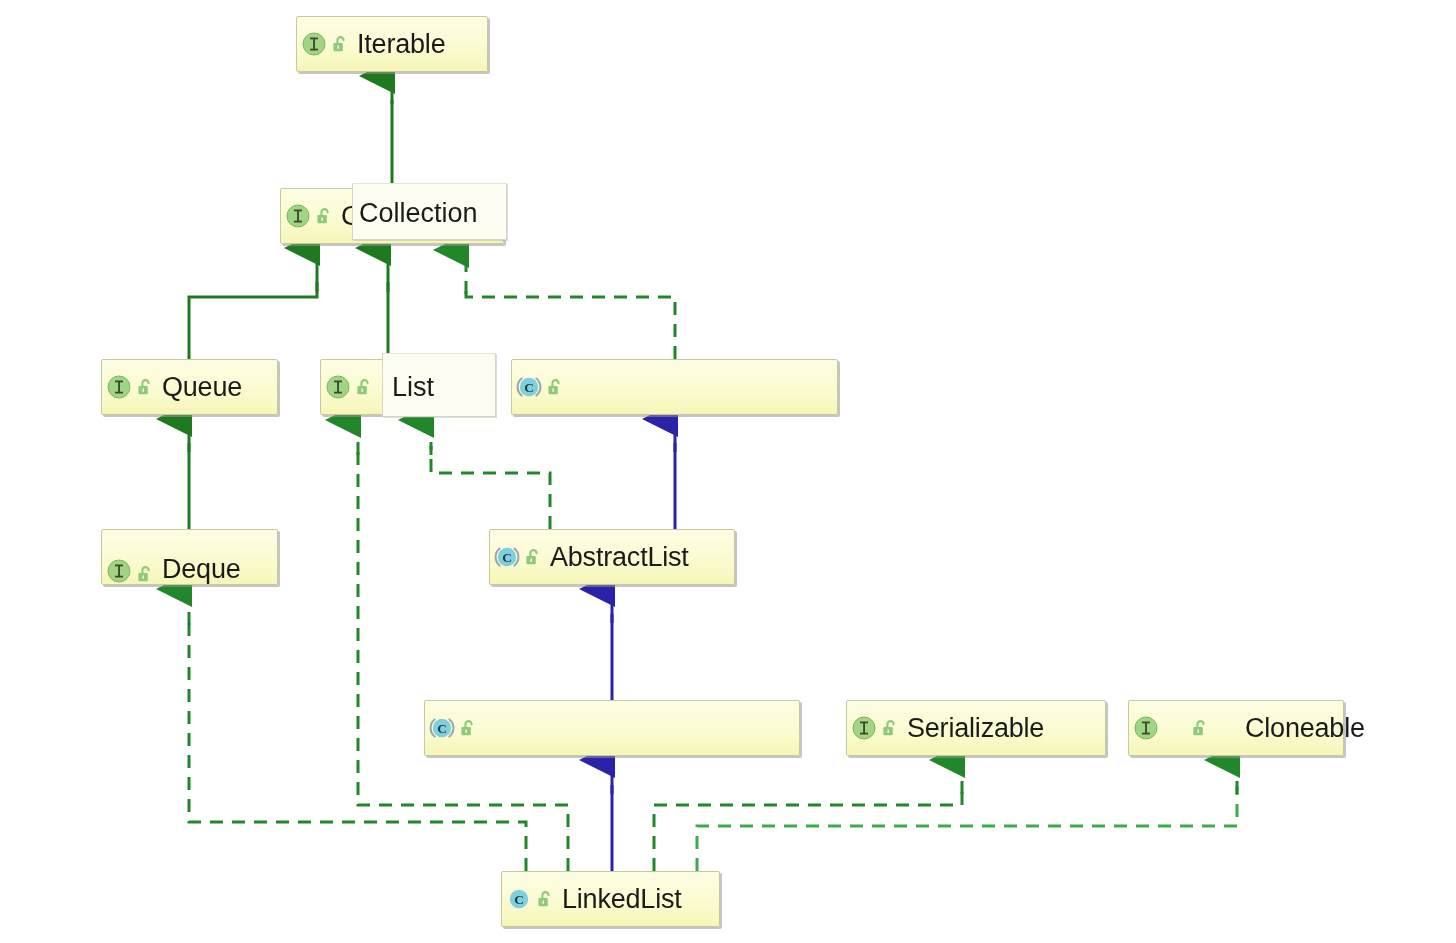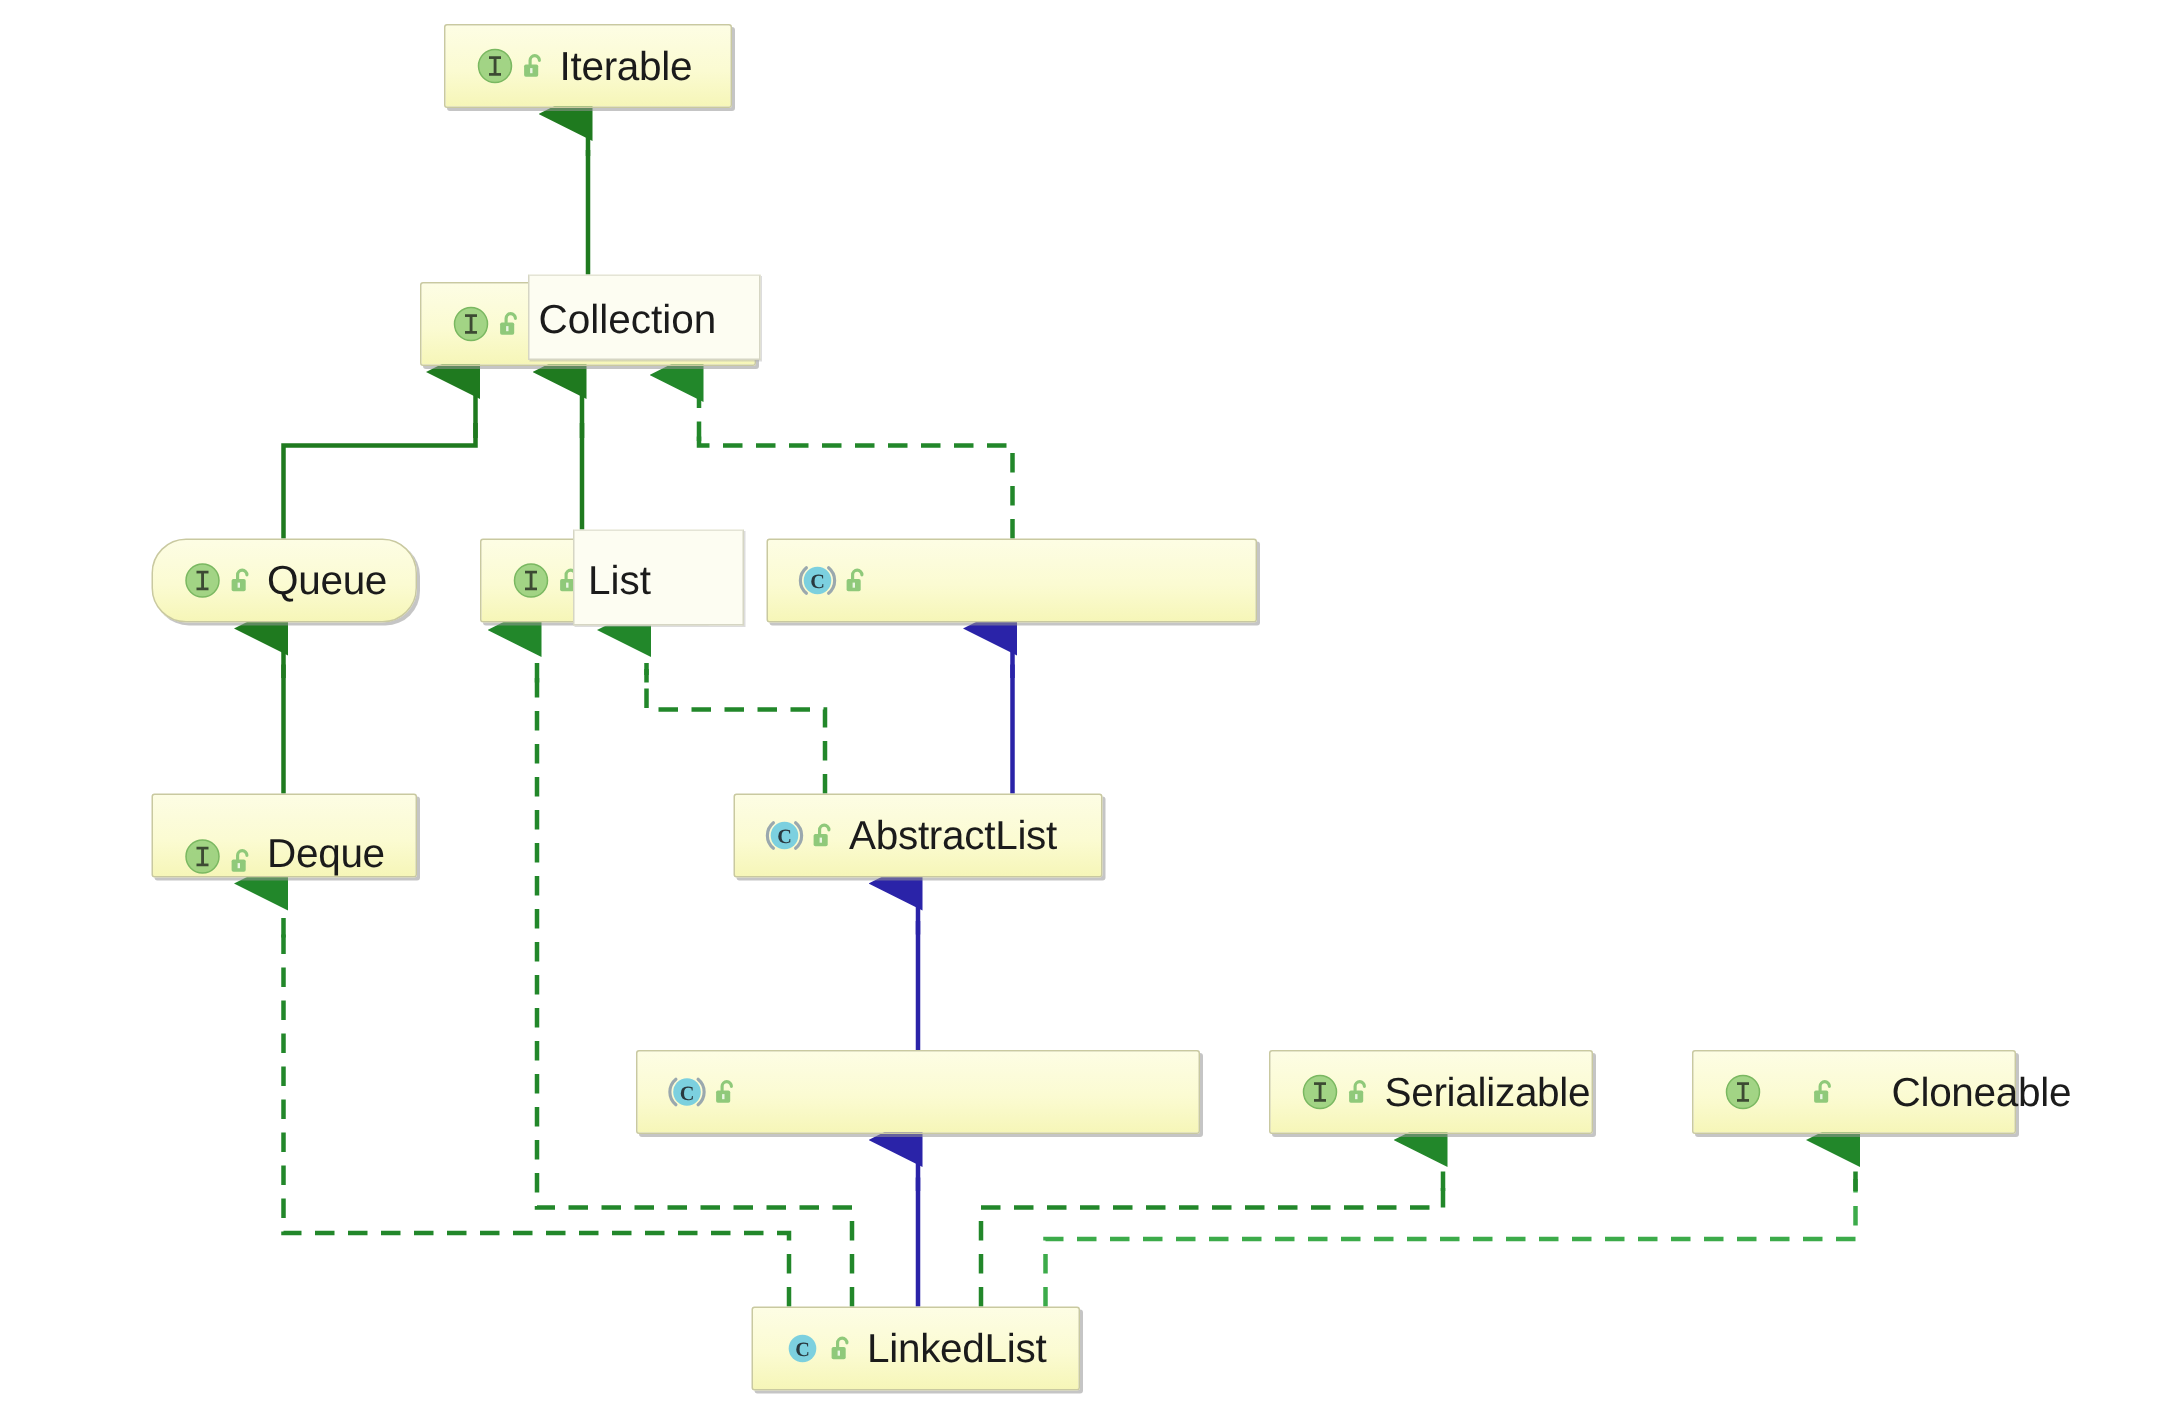--- a/index.html
+++ b/index.html
@@ -38,21 +38,21 @@
 
   .uml-node {
     position: absolute;
     box-sizing: border-box;
     background: linear-gradient(to bottom, #fdfde4 0%, #fbfbd2 55%, #f6f6b8 100%);
     border: 1px solid #c9c9a0;
     border-radius: 2px;
     box-shadow: 2px 2px 0 0 rgba(150,150,150,0.55);
     display: flex;
     align-items: center;
-    padding: 0 14px 0 20px;
+    padding: 0 14px 0 4px;
     white-space: nowrap;
   }
   .uml-node .stereo-icon {
     flex: 0 0 auto;
     width: 26px;
     height: 26px;
     position: relative;
     margin-right: 4px;
   }
   .uml-node .lock-icon {
@@ -202,21 +202,21 @@
               <rect x="9" y="17.7" width="8" height="1.8"></rect>
             </g>
           </svg></span>
         <span class="lock-icon"><svg viewBox="0 0 18 20" width="18" height="20" xmlns="http://www.w3.org/2000/svg">
             <path d="M6.4 9 V6.2 A3.1 3.1 0 0 1 12.6 6.2" fill="none" stroke="#8fc97a" stroke-width="2.1" stroke-linecap="round"></path>
             <rect x="2.4" y="9" width="9.4" height="8.2" rx="1.2" fill="#8fc97a"></rect>
             <rect x="6.4" y="11.4" width="1.6" height="3.4" fill="#eaf6e2"></rect>
           </svg></span>
         <span class="node-label">Collection</span>
       </div>
-      <div class="uml-node" style="left: 101px; top: 359px; width: 177px; height: 56px; border-radius: 23px;">
+      <div class="uml-node" style="left: 101px; top: 359px; width: 177px; height: 56px;">
         <span class="stereo-icon"><svg viewBox="0 0 26 26" width="26" height="26" xmlns="http://www.w3.org/2000/svg">
             <circle cx="13" cy="13" r="11" fill="#92cc77" opacity="0.85"></circle>
             <circle cx="13" cy="13" r="11" fill="none" stroke="#7ab861" stroke-width="1"></circle>
             <g fill="#3c4a33">
               <rect x="9" y="6.5" width="8" height="1.8"></rect>
               <rect x="12.1" y="7.5" width="1.9" height="11"></rect>
               <rect x="9" y="17.7" width="8" height="1.8"></rect>
             </g>
           </svg></span>
         <span class="lock-icon"><svg viewBox="0 0 18 20" width="18" height="20" xmlns="http://www.w3.org/2000/svg">
@@ -293,21 +293,21 @@
             <path d="M20.4 4.5 A 11 11 0 0 1 20.4 21.5" fill="none" stroke="#9aa8ae" stroke-width="2.1" stroke-linecap="round"></path>
             <circle cx="13" cy="13" r="9.2" fill="#6ecbe0" opacity="0.9"></circle>
             <text x="13" y="18.2" text-anchor="middle" font-family="Liberation Serif, serif" font-size="13.5" font-weight="bold" fill="#29383f">C</text>
           </svg></span>
         <span class="lock-icon"><svg viewBox="0 0 18 20" width="18" height="20" xmlns="http://www.w3.org/2000/svg">
             <path d="M6.4 9 V6.2 A3.1 3.1 0 0 1 12.6 6.2" fill="none" stroke="#8fc97a" stroke-width="2.1" stroke-linecap="round"></path>
             <rect x="2.4" y="9" width="9.4" height="8.2" rx="1.2" fill="#8fc97a"></rect>
             <rect x="6.4" y="11.4" width="1.6" height="3.4" fill="#eaf6e2"></rect>
           </svg></span>
       </div>
-      <div class="uml-node" style="left: 846px; top: 700px; width: 216px; height: 56px;">
+      <div class="uml-node" style="left: 846px; top: 700px; width: 260px; height: 56px;">
         <span class="stereo-icon"><svg viewBox="0 0 26 26" width="26" height="26" xmlns="http://www.w3.org/2000/svg">
             <circle cx="13" cy="13" r="11" fill="#92cc77" opacity="0.85"></circle>
             <circle cx="13" cy="13" r="11" fill="none" stroke="#7ab861" stroke-width="1"></circle>
             <g fill="#3c4a33">
               <rect x="9" y="6.5" width="8" height="1.8"></rect>
               <rect x="12.1" y="7.5" width="1.9" height="11"></rect>
               <rect x="9" y="17.7" width="8" height="1.8"></rect>
             </g>
           </svg></span>
         <span class="lock-icon"><svg viewBox="0 0 18 20" width="18" height="20" xmlns="http://www.w3.org/2000/svg">

